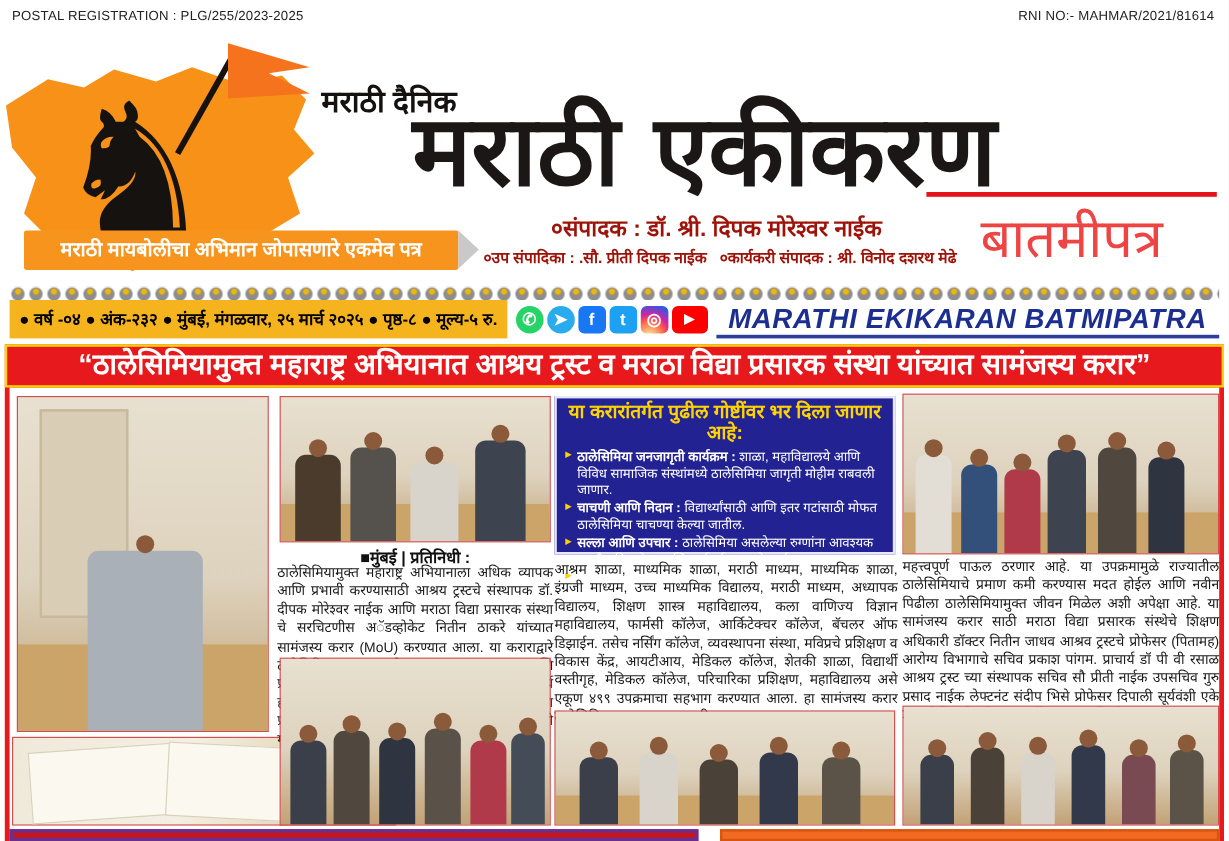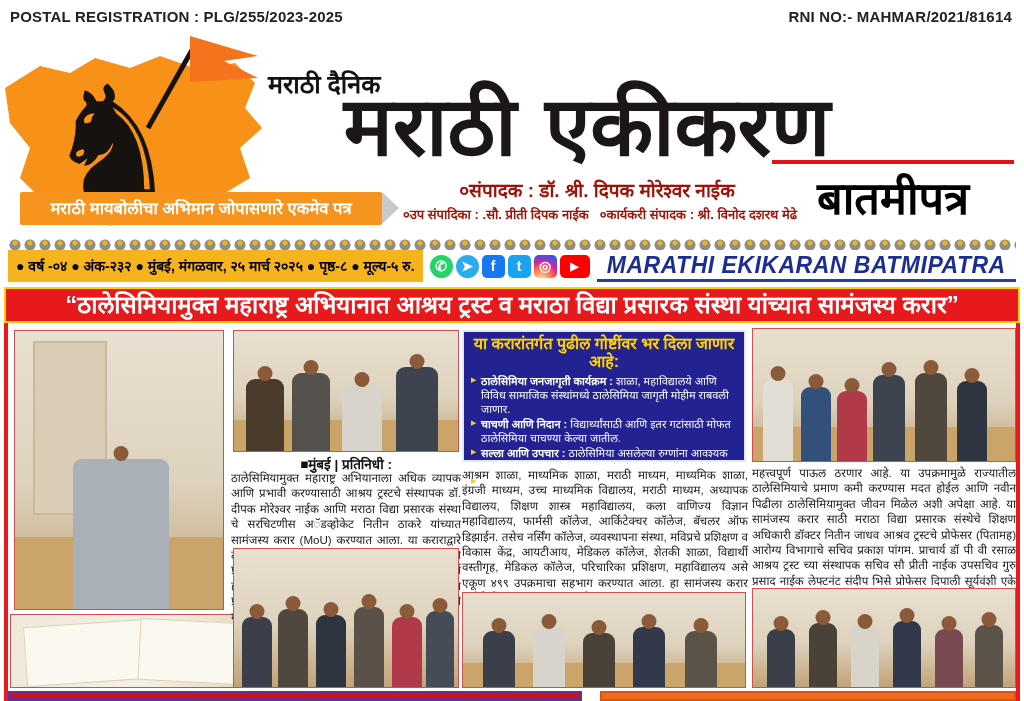--- a/index.html
+++ b/index.html
@@ -1,29 +1,29 @@
 <!DOCTYPE html>
 <html lang="mr"><head>
 <meta charset="utf-8">
 <style>
   html,body{margin:0;padding:0;background:#e9e9e9;}
   .page{position:relative;width:1024px;height:701px;background:#ffffff;overflow:hidden;
         font-family:"Liberation Sans",sans-serif;margin:0 auto;}
   .abs{position:absolute;}
 
   
-  .toptext{font-size:15px;font-weight:bold;color:#222;letter-spacing:.2px;}
+  .toptext{font-size:11px;font-weight:normal;color:#222;letter-spacing:.2px;}
 
   
   .kicker{font-size:25px;font-weight:bold;color:#141110;}
   .main-title{width:710px;text-align:center;font-size:82px;font-weight:bold;color:#1b1716;
               line-height:1.05;font-family:"DejaVu Serif","Liberation Serif",serif;white-space:nowrap;margin-top:23px;}
   .editor-line{width:430px;text-align:center;font-size:19px;font-weight:bold;color:#9d1309;}
   .subeditor-line{width:480px;text-align:center;font-size:13px;font-weight:bold;color:#9d1309;}
-  .batmipatra{width:242px;text-align:center;font-size:45px;font-weight:bold;color:#000000;
+  .batmipatra{width:242px;text-align:center;font-size:45px;font-weight:normal;color:#ef4444;
               border-top:4px solid #e31319;padding-top:2px;font-family:"DejaVu Serif","Liberation Serif",serif;}
 
   .ribbon{width:362px;height:33px;background:#f7941d;color:#fff;font-weight:bold;font-size:16.5px;
           text-align:center;line-height:33px;border-radius:2px;}
   .ribbon .arrow{position:absolute;right:-17px;top:0;width:0;height:0;
           border-top:16.5px solid transparent;border-bottom:16.5px solid transparent;border-left:17px solid #c9c9c9;}
 
   .scallop{height:11px;background-image:
      radial-gradient(circle at 7px 4px,#f2b705 2px,transparent 3px),
      radial-gradient(circle at 7px 6px,#8d8d8d 5px,transparent 6px);

